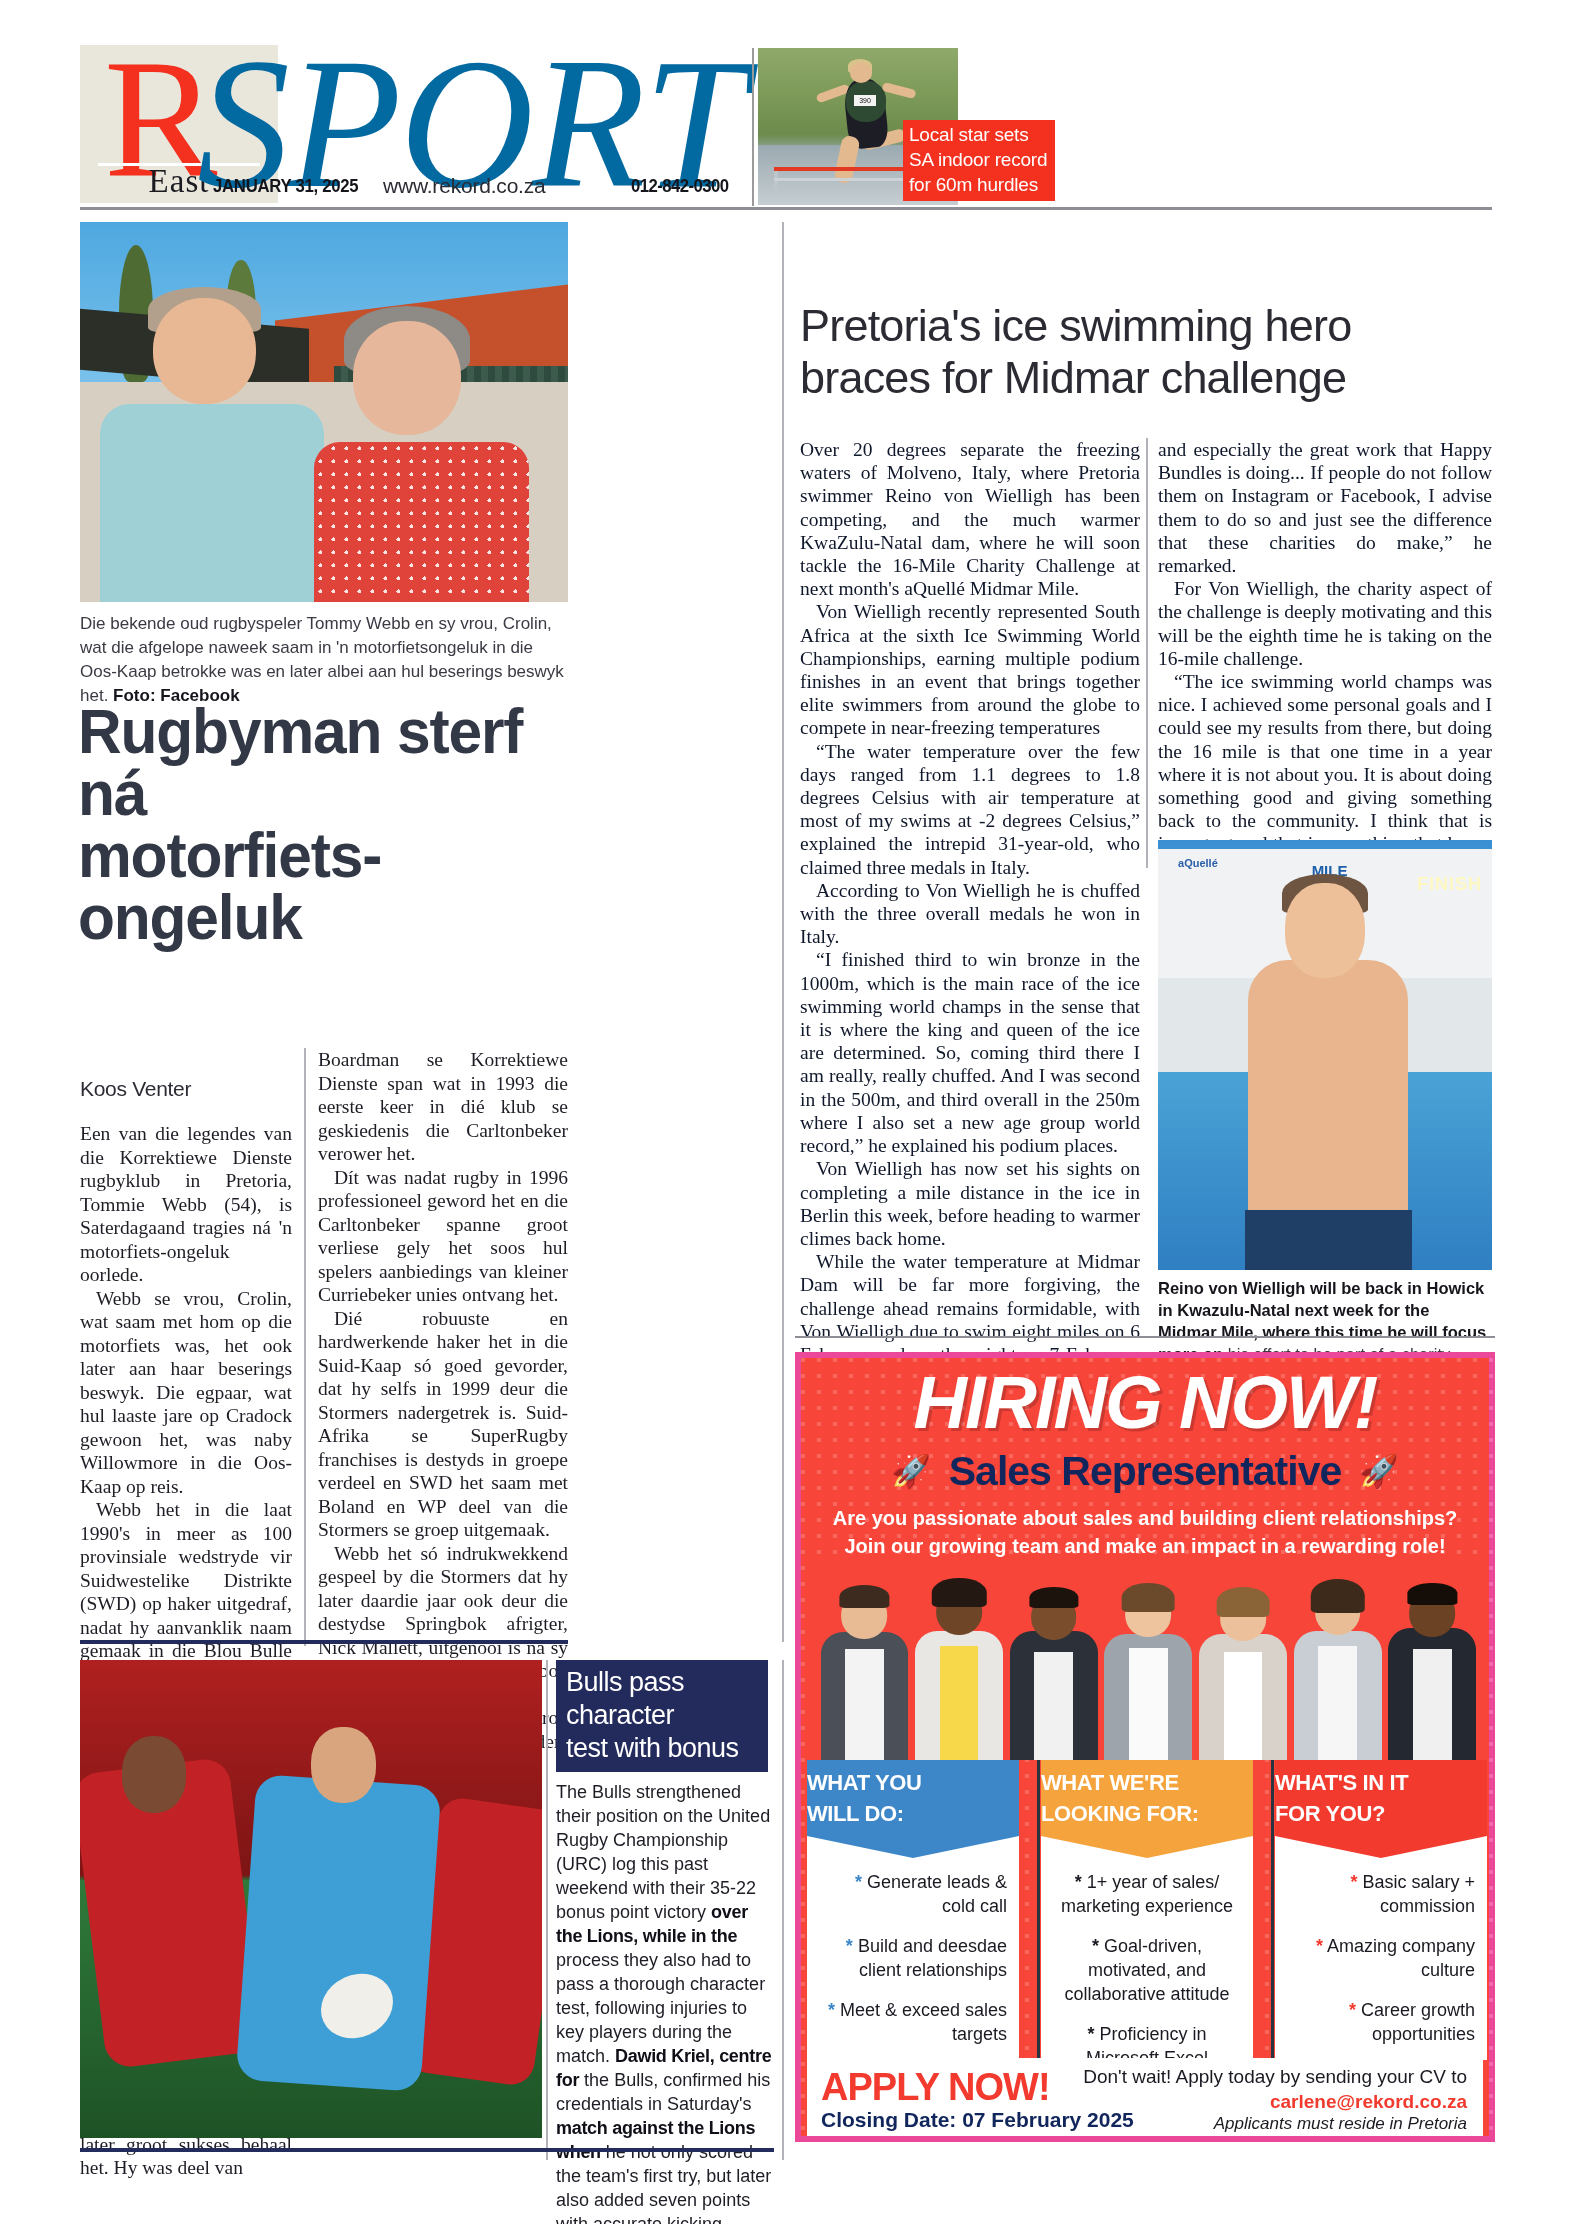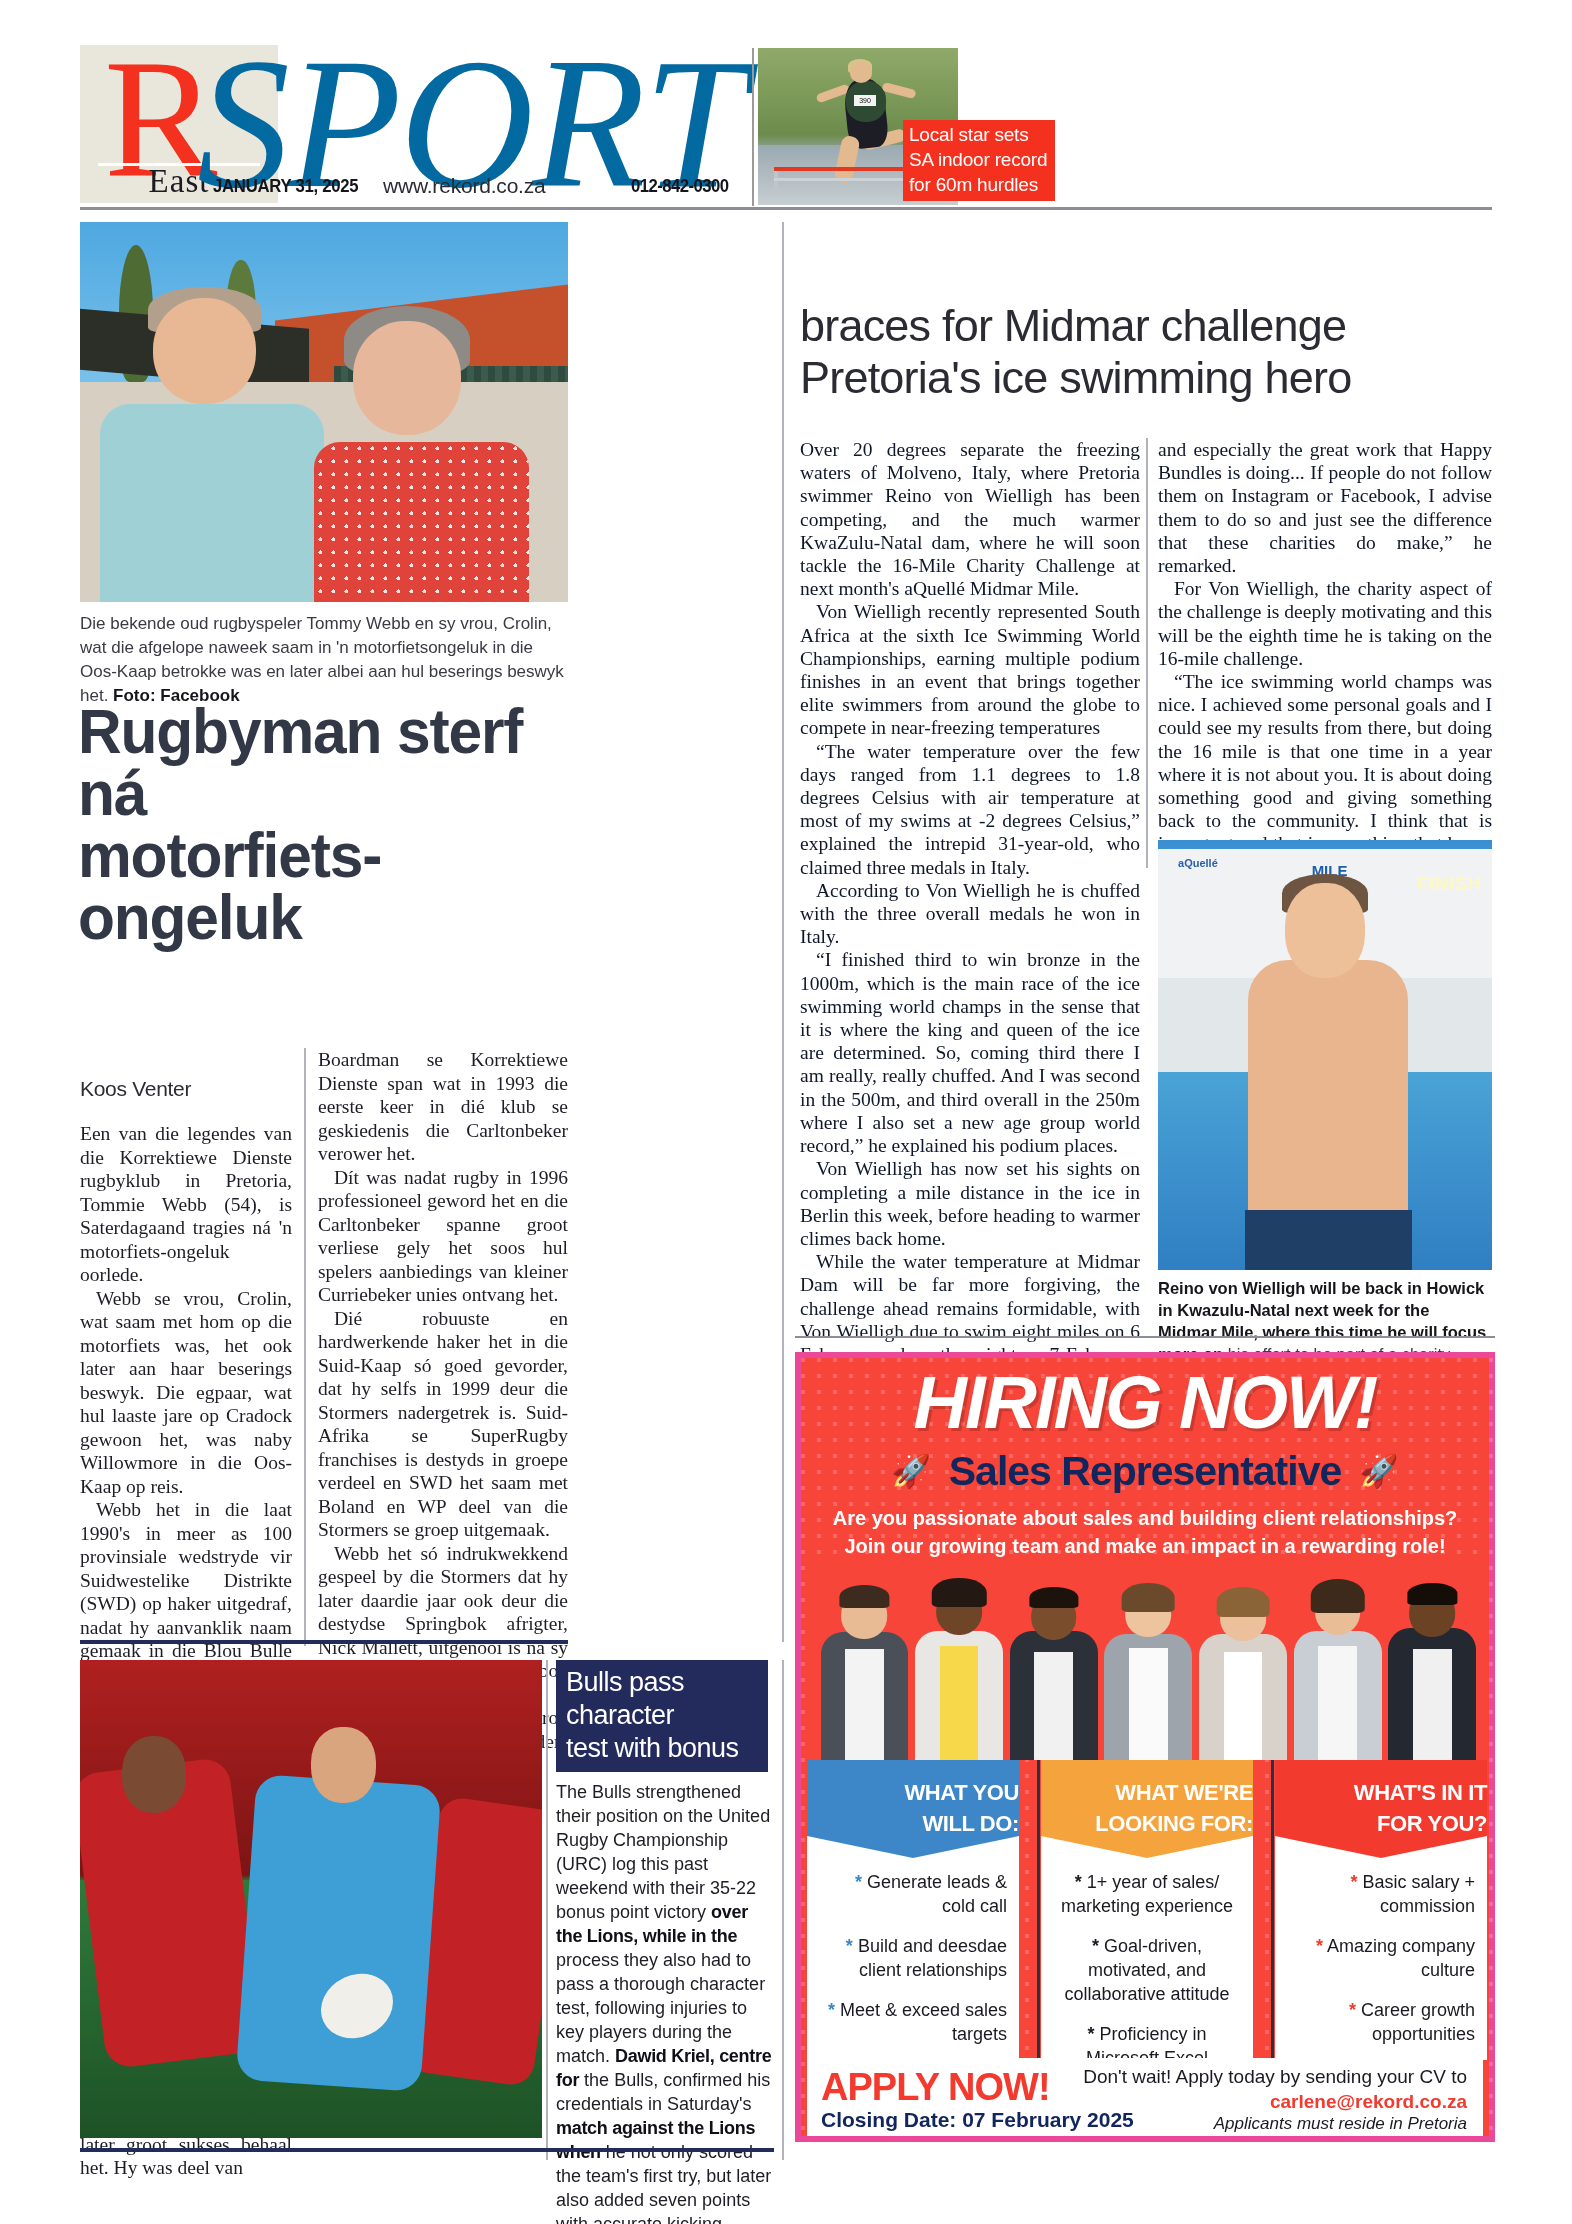--- a/index.html
+++ b/index.html
@@ -102,21 +102,21 @@
   .ad-blurb{position:absolute;left:30px;top:152px;width:640px;text-align:center;font-size:20px;line-height:28px;font-weight:bold;color:#ffffff;}
   .ad-people{position:absolute;left:12px;top:214px;width:676px;height:194px;background:#f8453a;overflow:hidden;}
   .person{position:absolute;bottom:0;}
   .p-head{position:absolute;left:50%;transform:translateX(-50%);border-radius:48%;}
   .p-hair{position:absolute;left:50%;transform:translateX(-50%);border-radius:50% 50% 12% 12%;}
   .p-body{position:absolute;bottom:0;left:0;width:100%;border-radius:22px 22px 0 0;}
   .p-shirt{position:absolute;bottom:0;left:28%;width:44%;height:62%;background:#f3f3f3;}
 
   .ad-cols{position:absolute;left:12px;top:408px;width:676px;height:300px;}
   .ad-col{position:absolute;top:0;width:212px;height:300px;background:#ffffff;}
-  .ad-col .cap{position:relative;width:100%;height:76px;color:#fff;font-size:22px;font-weight:bold;text-align:right;line-height:31px;padding-top:17px;box-sizing:border-box;letter-spacing:-.4px;}
+  .ad-col .cap{position:relative;width:100%;height:76px;color:#fff;font-size:22px;font-weight:bold;text-align:left;line-height:31px;padding-top:7px;box-sizing:border-box;letter-spacing:-.4px;}
   .ad-col .cap:after{content:"";position:absolute;left:0;bottom:-22px;width:0;height:0;border-left:106px solid transparent;border-right:106px solid transparent;}
   .ad-col ul{list-style:none;margin:0;padding:34px 12px 0 12px;font-size:18px;line-height:24px;color:#1a1a22;}
   .ad-col li{margin-bottom:16px;}
   .ad-col .st{font-weight:bold;}
   .c1 .cap{background:#3d87c9;} .c1 .cap:after{border-top:22px solid #3d87c9;}
   .c1 ul{text-align:right;} .c1 .st{color:#3d87c9;}
   .c2 .cap{background:#f5a33c;} .c2 .cap:after{border-top:22px solid #f5a33c;}
   .c2 ul{text-align:center;} .c2 .st{color:#1a1a22;}
   .c3 .cap{background:#f23a2e;} .c3 .cap:after{border-top:22px solid #f23a2e;}
   .c3 ul{text-align:right;} .c3 .st{color:#f23a2e;}
@@ -231,22 +231,22 @@
       <p>Dié robuuste en hardwerkende haker het in die Suid-Kaap só goed gevorder, dat hy selfs in 1999 deur die Stormers nadergetrek is. Suid-Afrika se SuperRugby franchises is destyds in groepe verdeel en SWD het saam met Boland en WP deel van die Stormers se groep uitgemaak.</p>
       <p>Webb het só indrukwekkend gespeel by die Stormers dat hy later daardie jaar ook deur die destydse Springbok afrigter, Nick Mallett, uitgenooi is na sy vergrootte Springbok oefengroep.</p>
       <p>Tommie Webb en sy vrou word oorleef deur twee kinders en twee kleinkinders.</p>
     </div>
 
   <div class="hrule-dark" style="left:80px;top:1640px;width:488px;"></div>
 
   <div class="vrule" style="left:782px;top:222px;height:1420px;"></div>
 
   <div class="ice-head">
+    <div>Pretoria's ice swimming hero</div>
     <div>braces for Midmar challenge</div>
-    <div>Pretoria's ice swimming hero</div>
   </div>
 
   <div class="vrule" style="left:1146px;top:438px;height:430px;"></div>
 
   <div class="ice-col" id="ice-col-1">
       <p class="first">Over 20 degrees separate the freezing waters of Molveno, Italy, where Pretoria swimmer Reino von Wielligh has been competing, and the much warmer KwaZulu-Natal dam, where he will soon tackle the 16-Mile Charity Challenge at next month's aQuellé Midmar Mile.</p>
       <p>Von Wielligh recently represented South Africa at the sixth Ice Swimming World Championships, earning multiple podium finishes in an event that brings together elite swimmers from around the globe to compete in near-freezing temperatures</p>
       <p>“The water temperature over the few days ranged from 1.1 degrees to 1.8 degrees Celsius with air temperature at most of my swims at -2 degrees Celsius,” explained the intrepid 31-year-old, who claimed three medals in Italy.</p>
       <p>According to Von Wielligh he is chuffed with the three overall medals he won in Italy.</p>
       <p>“I finished third to win bronze in the 1000m, which is the main race of the ice swimming world champs in the sense that it is where the king and queen of the ice are determined. So, coming third there I am really, really chuffed. And I was second in the 500m, and third overall in the 250m where I also set a new age group world record,” he explained his podium places.</p>

